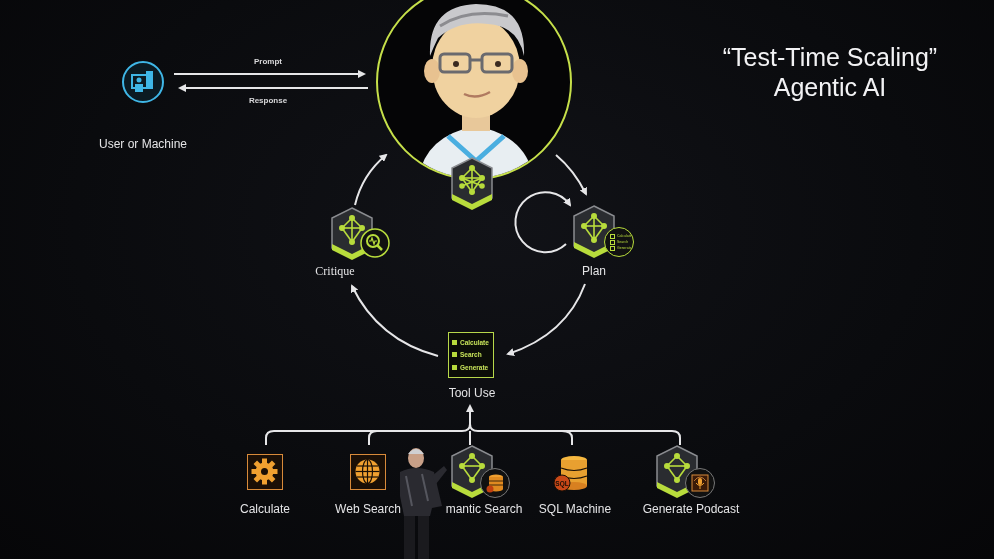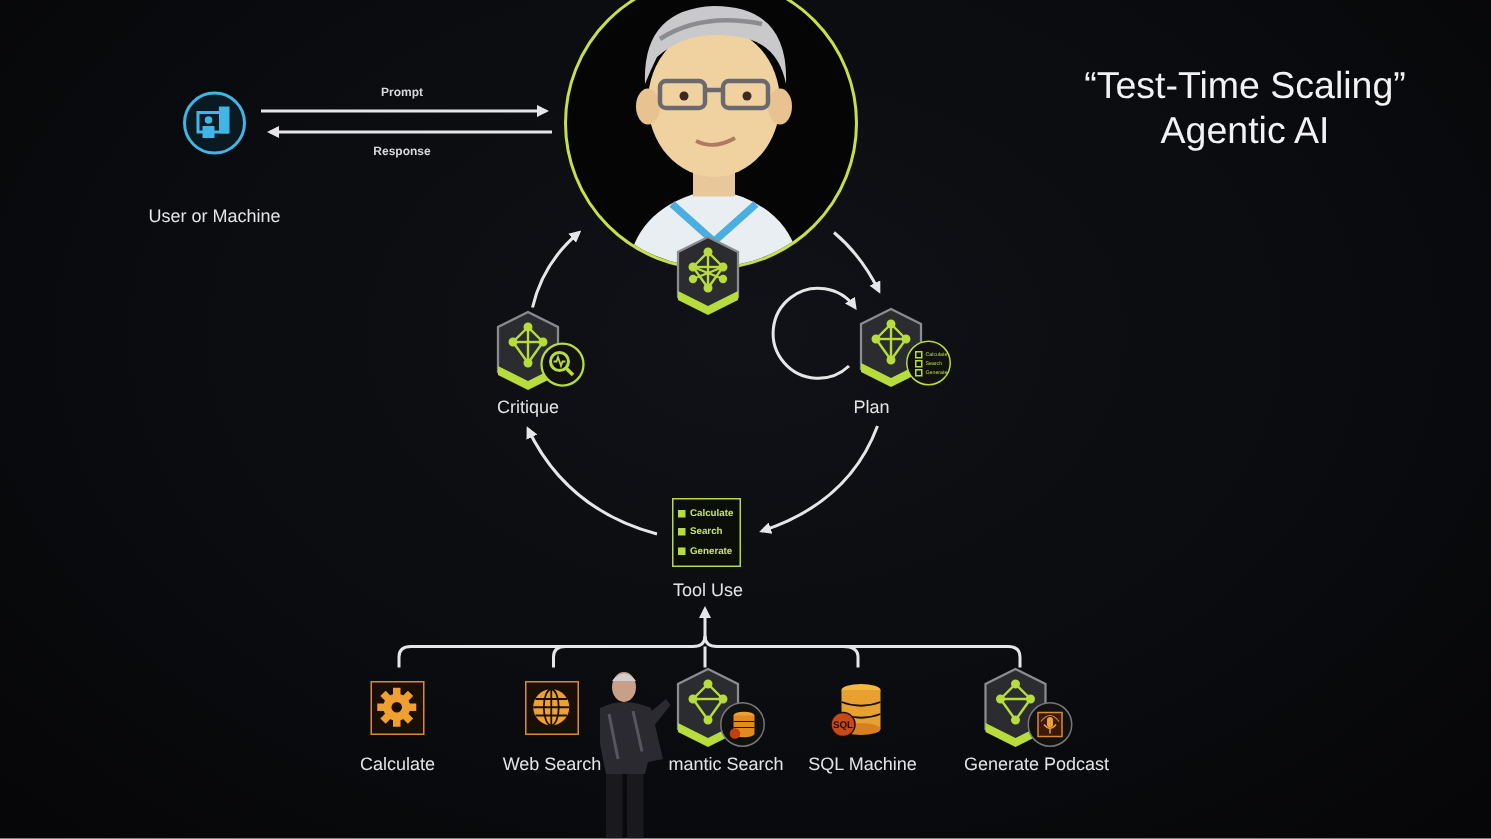--- a/index.html
+++ b/index.html
@@ -138,21 +138,21 @@
   </svg>
 </div>
 <div class="node" style="left:360px;top:228px;width:30px;height:30px;">
   <svg width="30" height="30" viewBox="0 0 30 30" style="position:static">
     <circle cx="15" cy="15" r="14" fill="#111" stroke="#b8dc3c" stroke-width="1.5"></circle>
     <circle cx="13" cy="13" r="6" fill="none" stroke="#b8dc3c" stroke-width="2"></circle>
     <line x1="17" y1="17" x2="22" y2="22" stroke="#b8dc3c" stroke-width="2.5"></line>
     <path d="M9,13 L11,13 L12,10 L14,16 L15,13 L17,13" fill="none" stroke="#b8dc3c" stroke-width="1.2"></path>
   </svg>
 </div>
-<div class="label" style="left:352px;top:264px;">Critique</div>
+<div class="label" style="left:335px;top:264px;font-family:Liberation Serif, serif;">Critique</div>
 
 <div class="node" style="left:572px;top:204px;width:44px;height:54px;">
   <svg width="44" height="54" viewBox="0 0 44 54" style="position:static">
     <polygon points="22,2 42,12 42,42 22,52 2,42 2,12" fill="#2a2c30" stroke="#8a8c90" stroke-width="1.5"></polygon>
     <polygon points="2,38 22,48 42,38 42,44 22,54 2,44" fill="#b8dc3c"></polygon>
     <g stroke="#b8dc3c" stroke-width="1.6" fill="#b8dc3c">
       <line x1="22" y1="12" x2="12" y2="22"></line>
         <line x1="22" y1="12" x2="32" y2="22"></line>
       <line x1="12" y1="22" x2="32" y2="22"></line>
         <line x1="12" y1="22" x2="22" y2="36"></line>
@@ -172,21 +172,21 @@
     </div>
   <div style="display:flex;align-items:center;gap:2px;font-size:3.5px;color:#b8dc3c;">
       <span style="width:3px;height:3px;border:0.6px solid #b8dc3c;"></span>
       <span>Search</span>
     </div>
   <div style="display:flex;align-items:center;gap:2px;font-size:3.5px;color:#b8dc3c;">
       <span style="width:3px;height:3px;border:0.6px solid #b8dc3c;"></span>
       <span>Generate</span>
     </div>
 </div>
-<div class="label" style="left:581px;top:264px;">Plan</div>
+<div class="label" style="left:594px;top:264px;">Plan</div>
 
 <div class="tool-box">
   <div class="tool-row">
       <span class="tool-sq"></span>
       <span>Calculate</span>
     </div>
   <div class="tool-row">
       <span class="tool-sq"></span>
       <span>Search</span>
     </div>

